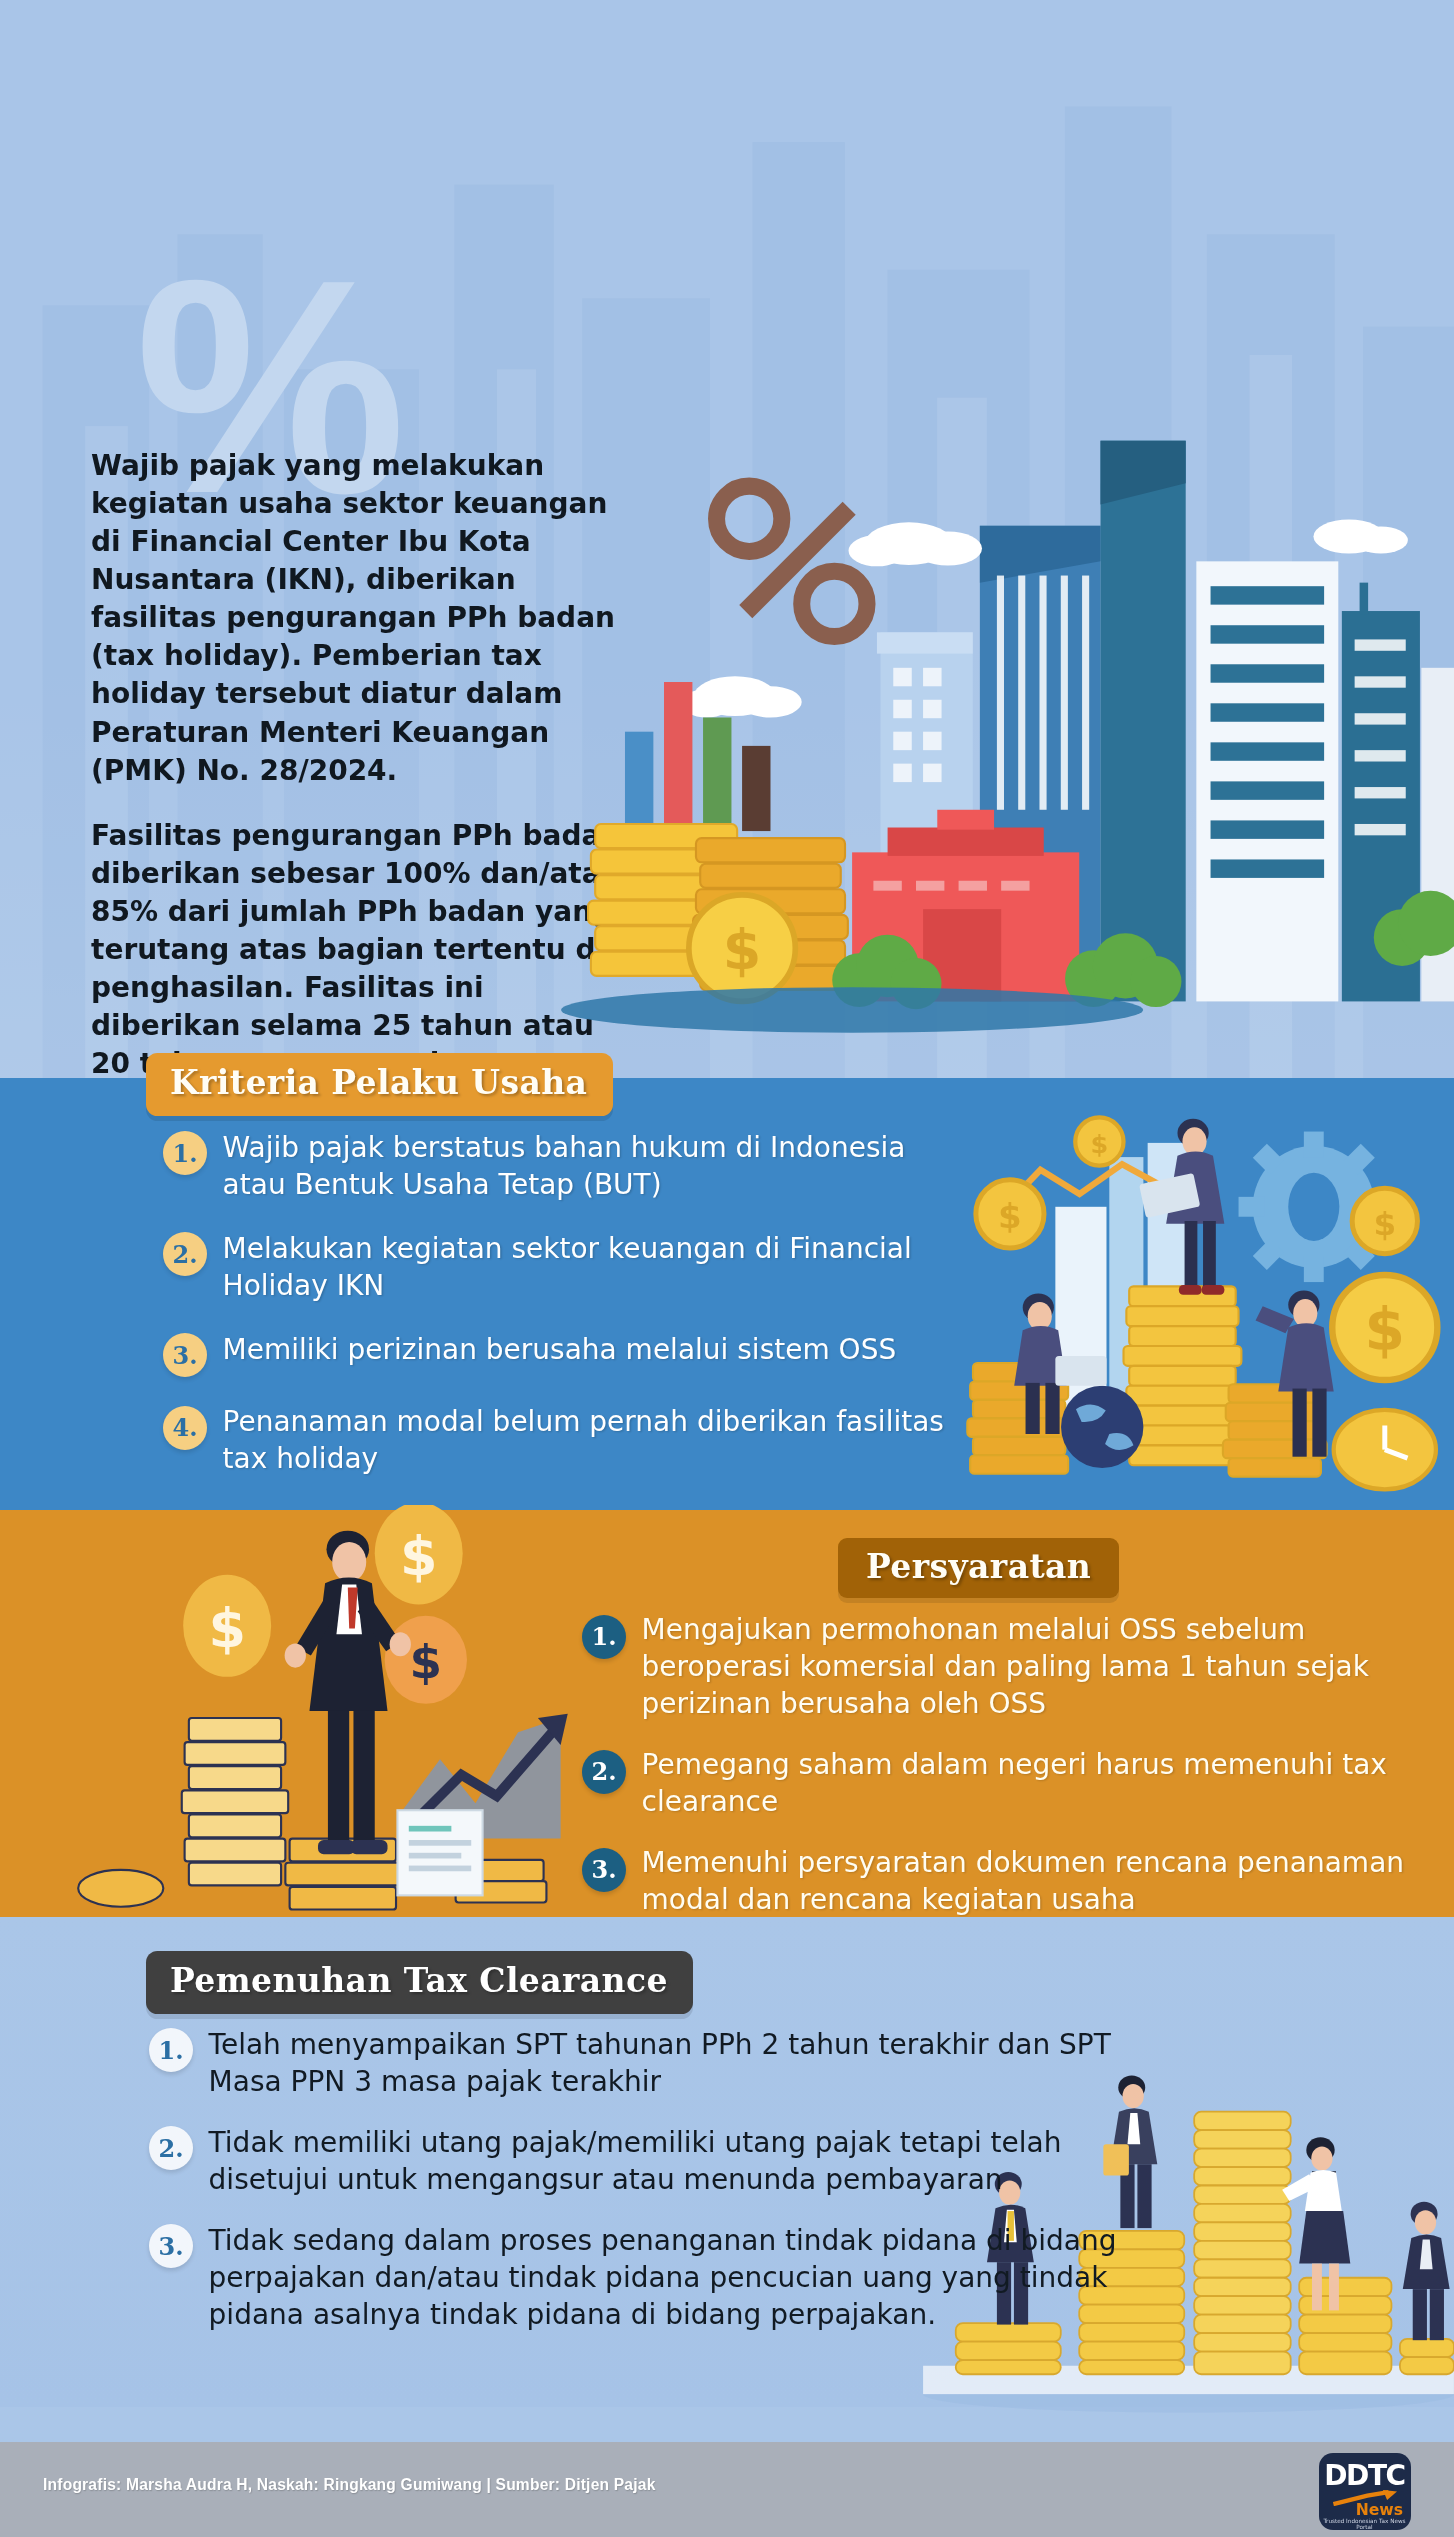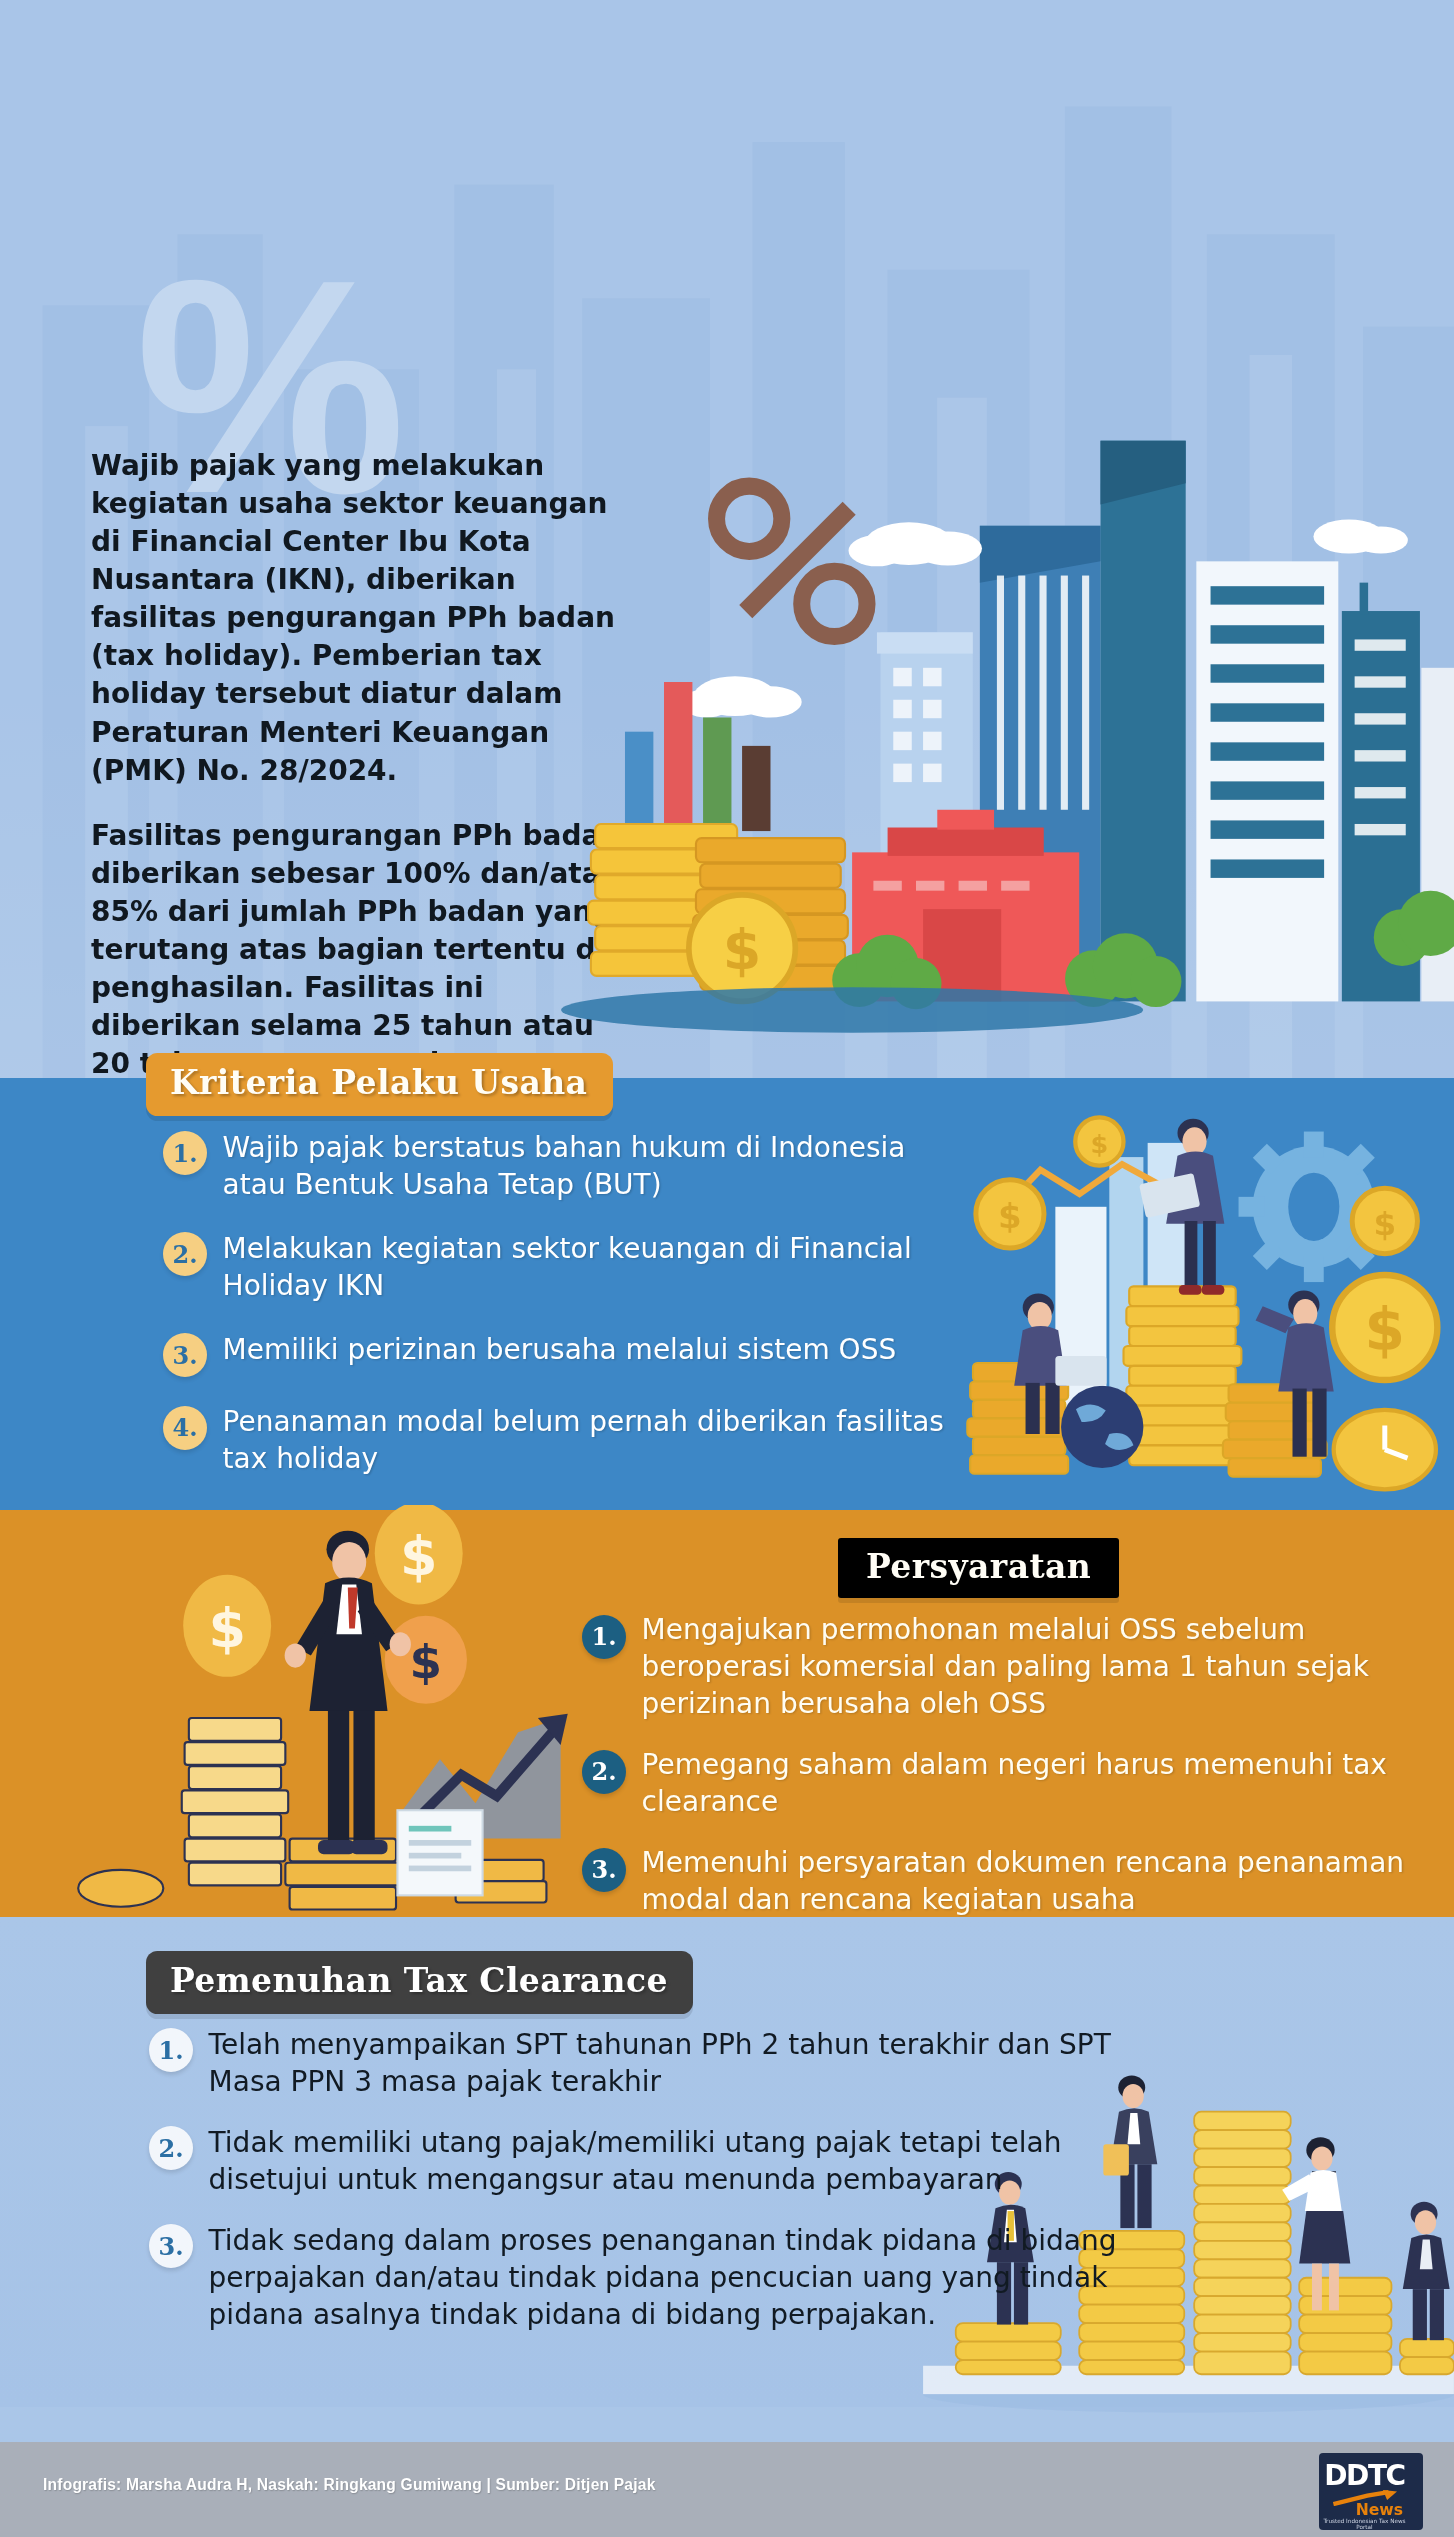--- a/index.html
+++ b/index.html
@@ -25,21 +25,21 @@
 
   
   .hero{position:absolute;left:554px;top:398px;width:900px;height:639px;}
 
   
   .sec-kriteria{position:absolute;left:0;top:1078px;width:1454px;height:432px;background:#3d87c6;}
   .badge-orange{position:absolute;left:146px;top:1053px;background:#e59a2f;border-radius:11.4px;
     padding:10px 25.6px 14px 24px;box-shadow:0 5px 0 rgba(0,0,0,.10);}
   .badge-orange .btxt{font-family:"DejaVu Serif",serif;font-weight:700;font-size:33px;color:#fffdf5;
     text-shadow:2.1px 2.1px 2.8px rgba(0,0,0,.28);letter-spacing:0.4px;}
-  .badge-navy{position:absolute;left:838px;top:1538px;background:#000000;border-radius:3px;
+  .badge-navy{position:absolute;left:838px;top:1538px;background:#a16207;border-radius:9px;
     padding:8.5px 28px 12.8px 28px;box-shadow:0 5px 0 rgba(0,0,0,.10);}
   .badge-navy .btxt{font-family:"DejaVu Serif",serif;font-weight:700;font-size:33px;color:#fffdf5;
     text-shadow:2.1px 2.1px 2.8px rgba(0,0,0,.30);letter-spacing:0.4px;}
   .badge-blue{position:absolute;left:146px;top:1951px;background:#404040;border-radius:11.4px;
     padding:10px 25.6px 14px 24px;box-shadow:0 5px 0 rgba(0,0,0,.10);}
   .badge-blue .btxt{font-family:"DejaVu Serif",serif;font-weight:700;font-size:33px;color:#ffffff;
     text-shadow:2.1px 2.1px 2.8px rgba(0,0,0,.28);letter-spacing:0.4px;}
 
   .list{position:absolute;}
   .li{display:flex;align-items:flex-start;margin-bottom:30px;}
@@ -73,22 +73,22 @@
     margin-top:1.4px;box-shadow:0 2.8px 4.3px rgba(0,0,0,.12);}
   .clear-list .li-txt{color:#111a23;font-size:28px;}
   .clear-list .li{margin-bottom:24px;}
   .illus-clear{position:absolute;left:923px;top:2045px;width:531px;height:369px;}
 
   
   .footer{position:absolute;left:0;top:2442px;width:1454px;height:95px;background:#a9afb9;}
   .credit{position:absolute;left:43px;top:2476px;font-family:Liberation Sans, sans-serif;
     font-weight:700;font-size:15.6px;color:#ffffff;letter-spacing:0.2px;
     text-shadow:0.7px 0.7px 1.4px rgba(0,0,0,.20);}
-  .logo{position:absolute;left:1319px;top:2453px;width:104px;height:77px;background:#1d2b49;
-    border-radius:4px;overflow:hidden;}
+  .logo{position:absolute;left:1319px;top:2453px;width:92px;height:77px;background:#1d2b49;
+    border-radius:14px;overflow:hidden;}
   .logo-top{position:absolute;left:0;top:5.7px;width:91px;text-align:center;
     font-family:"DejaVu Sans",sans-serif;font-weight:700;font-size:28px;color:#ffffff;letter-spacing:-1.4px;}
   .logo-arrow{position:absolute;left:12.8px;top:37px;width:65px;height:15.6px;}
   .logo-news{position:absolute;left:0;top:48px;width:91px;text-align:right;padding-right:7px;
     box-sizing:border-box;font-family:"DejaVu Sans",sans-serif;font-weight:700;font-size:15.6px;color:#e8820c;}
   .logo-tag{position:absolute;left:0;top:65px;width:91px;text-align:center;
     font-family:"DejaVu Sans",sans-serif;font-size:5.7px;color:#cfd6e4;}
 </style>
 </head>
 <body>

